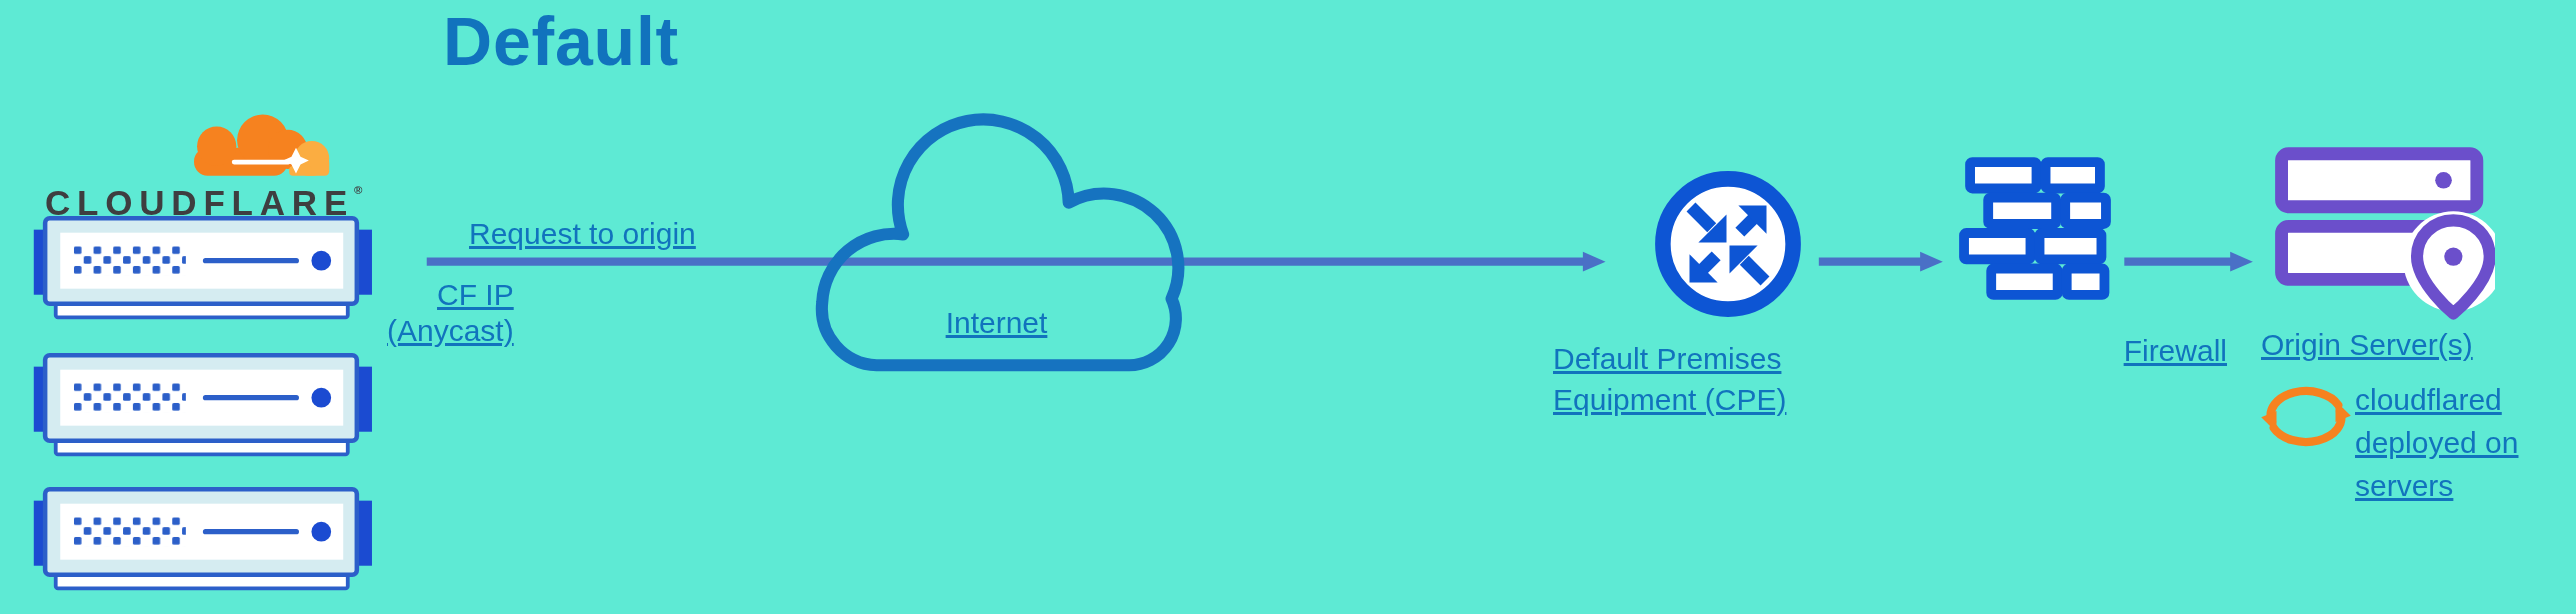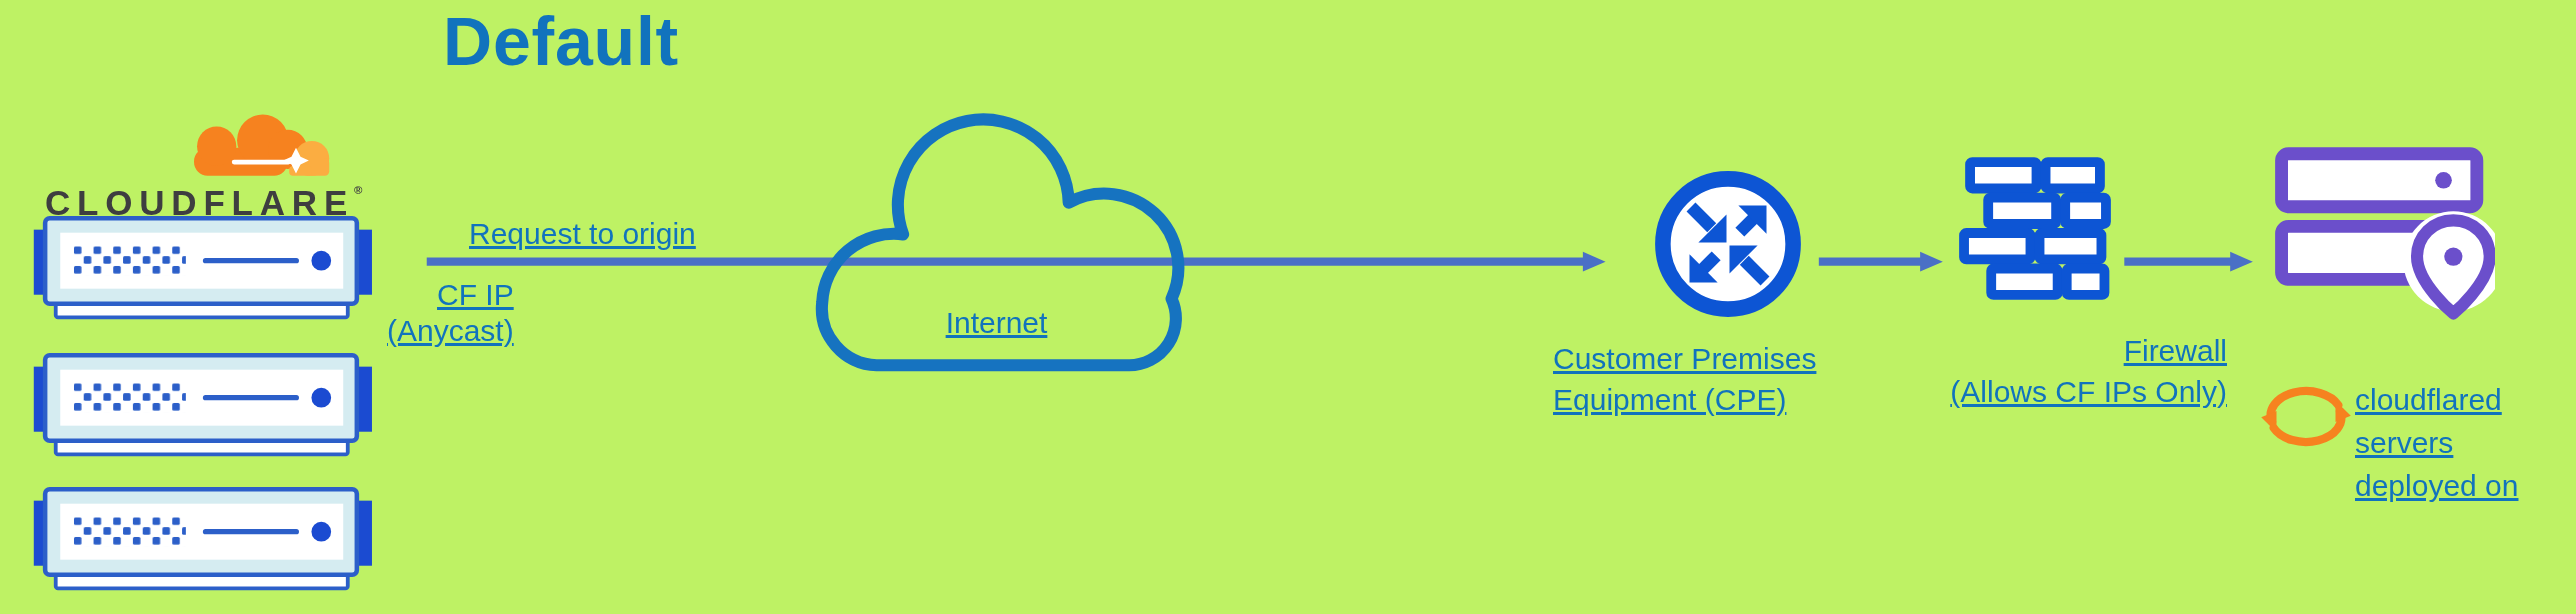--- a/index.html
+++ b/index.html
@@ -1,19 +1,19 @@
 <!DOCTYPE html>
 <html style="font-size:12px"><head>
 <meta charset="utf-8">
 <style>
   html,body{margin:0;padding:0;background:#ffffff;}
   #canvas{
     position:relative;
     width:2576px;height:614px;
-    background:#bef264;
+    background:#5eead4;
     overflow:hidden;
     font-family:"Liberation Sans","DejaVu Sans",sans-serif;
   }
   .abs{position:absolute;}
   #page-title{
     left:443px;top:0px;
     font-size:68px;font-weight:600;
     color:#1173bd;letter-spacing:0.8px;
     margin:0;line-height:82px;
   }
@@ -180,30 +180,30 @@
   <div id="request-label" class="abs label">Request to origin</div>
 
   <div id="cfip-label" class="abs label">
     <div>CF IP</div>
     <div>(Anycast)</div>
   </div>
 
   <div id="internet-label" class="abs label centered">Internet</div>
 
   <div id="cpe-label" class="abs label">
-    <div>Customer Premises</div>
+    <div>Default Premises</div>
     <div>Equipment (CPE)</div>
   </div>
 
   <div id="firewall-label" class="abs label centered">
     <div>Firewall</div>
-    <div>(Allows CF IPs Only)</div>
-  </div>
-
+  </div>
+
+  <div id="origin-label" class="abs label">Origin Server(s)</div>
 
   <div id="cloudflared-label" class="abs label">
     <div>cloudflared</div>
+    <div>deployed on</div>
     <div>servers</div>
-    <div>deployed on</div>
   </div>
 
 </div>
 
 
 </body></html>

